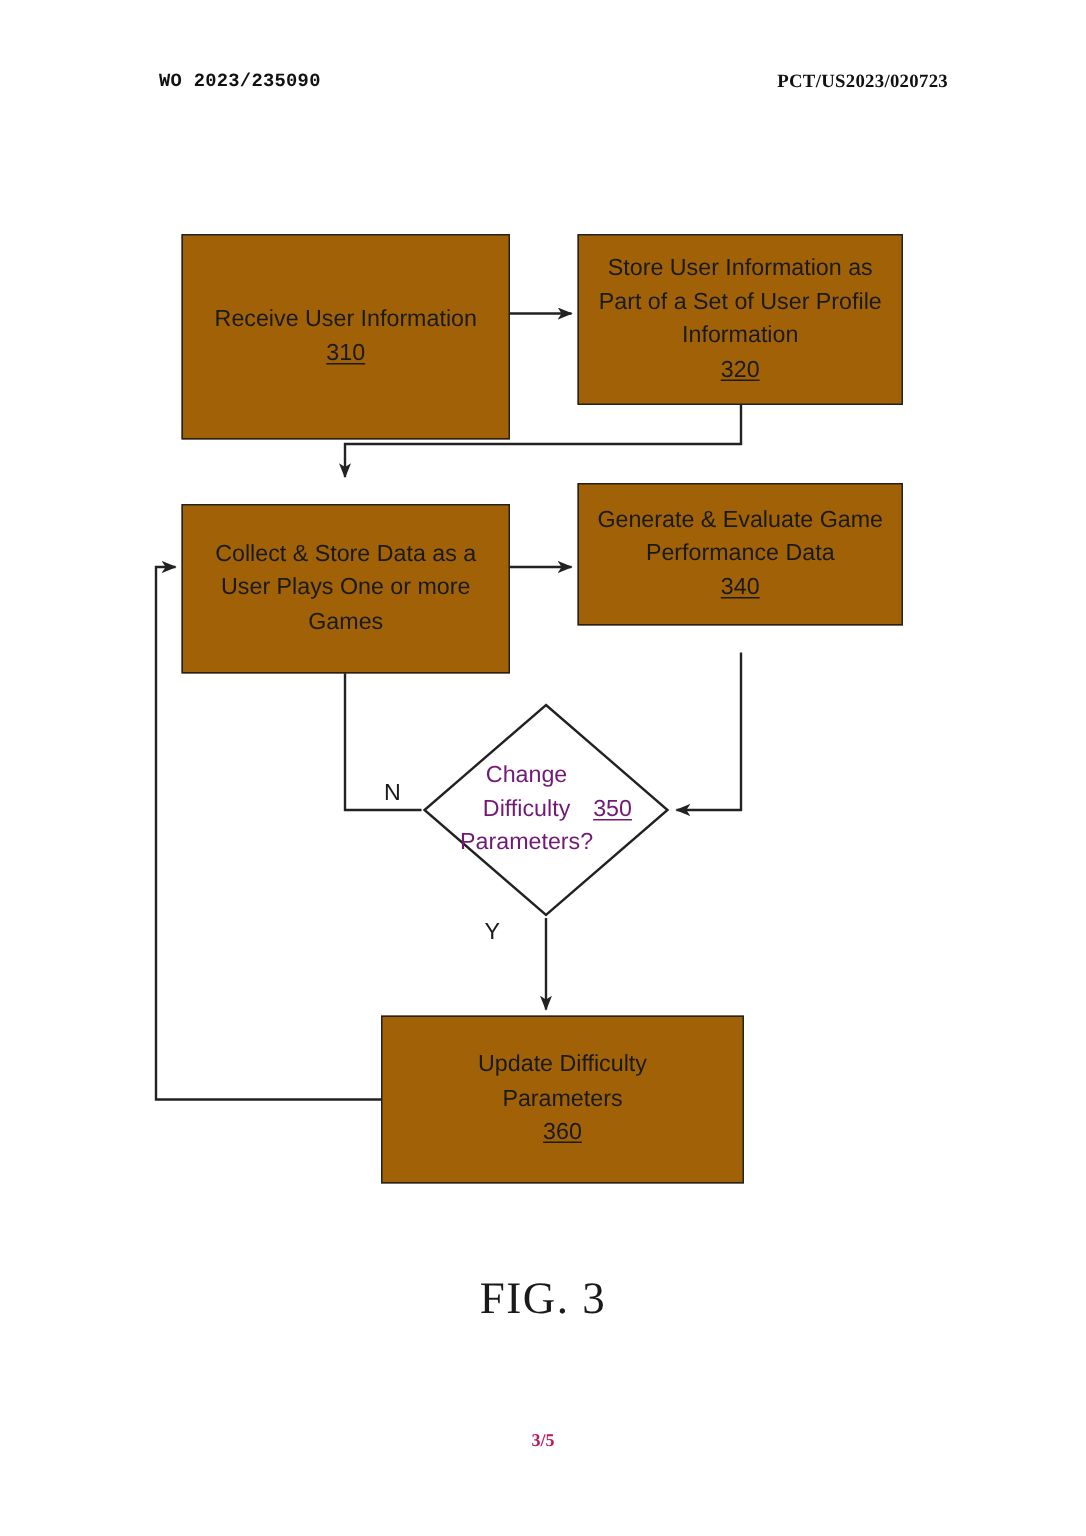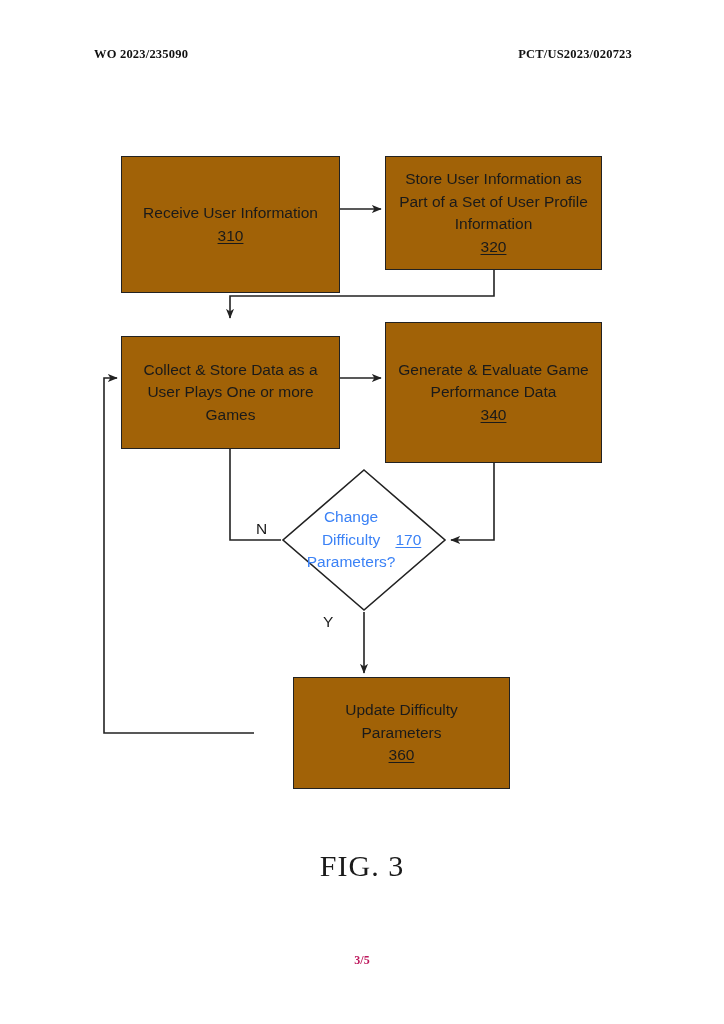--- a/index.html
+++ b/index.html
@@ -24,21 +24,21 @@
   .hdr {
     position: absolute;
     top: 47px;
     font-family: "Liberation Serif", serif;
     font-weight: bold;
     font-size: 12.5px;
     letter-spacing: 0.2px;
     color: #111;
     white-space: nowrap;
   }
-  #hdr-left  { left: 94px; }
+  #hdr-left  { left: 106px; font-family: Liberation Mono, monospace; }
   #hdr-right { right: 92px; }
 
   
   #flow {
     position: absolute;
     left: 0;
     top: 0;
     width: 724px;
     height: 1024px;
   }
@@ -64,22 +64,22 @@
   }
   .node .ref {
     display: block;
     text-decoration: underline;
     text-underline-offset: 2px;
   }
 
   #box-310 { left: 121px; top: 156px; width: 219px; height: 137px; }
   #box-320 { left: 385px; top: 156px; width: 217px; height: 114px; }
   #box-330 { left: 121px; top: 336px; width: 219px; height: 113px; }
-  #box-340 { left: 385px; top: 322px; width: 217px; height: 141px; }
-  #box-360 { left: 254px; top: 677px; width: 217px; height: 112px; margin-left: 39px; }
+  #box-340 { left: 385px; top: 322px; width: 217px; height: 95px; }
+  #box-360 { left: 254px; top: 677px; width: 242px; height: 112px; }
 
   
   #diamond-wrap {
     position: absolute;
     left: 281px;
     top: 468px;
     width: 166px;
     height: 144px;
   }
   #diamond-wrap svg {
@@ -94,21 +94,21 @@
     top: 0;
     width: 166px;
     height: 144px;
     display: flex;
     align-items: center;
     justify-content: center;
     text-align: center;
     font-family: "Liberation Sans", sans-serif;
     font-size: 15.5px;
     line-height: 22.5px;
-    color: #3b82f6;
+    color: #701a75;
     white-space: pre-line;
     pointer-events: none;
   }
   #diamond-text .ref {
     display: block;
     text-decoration: underline;
     text-underline-offset: 2px;
   }
 
   
@@ -211,21 +211,21 @@
       <div class="txt"><span>Generate &amp; Evaluate Game
 Performance Data</span><span class="ref">340</span></div>
     </div>
 
     <div id="diamond-wrap">
       <svg width="166" height="144" viewBox="0 0 166 144">
         <polygon points="83,2 164,72 83,142 2,72" fill="#ffffff" stroke="#222" stroke-width="1.6"></polygon>
       </svg>
       <div id="diamond-text"><span>Change
 Difficulty
-Parameters?</span><span class="ref">170</span></div>
+Parameters?</span><span class="ref">350</span></div>
     </div>
 
     <div class="node" id="box-360">
       <div class="txt"><span>Update Difficulty
 Parameters</span><span class="ref">360</span></div>
     </div>
 
     <div class="branch-label" id="label-n">N</div>
     <div class="branch-label" id="label-y">Y</div>
 

